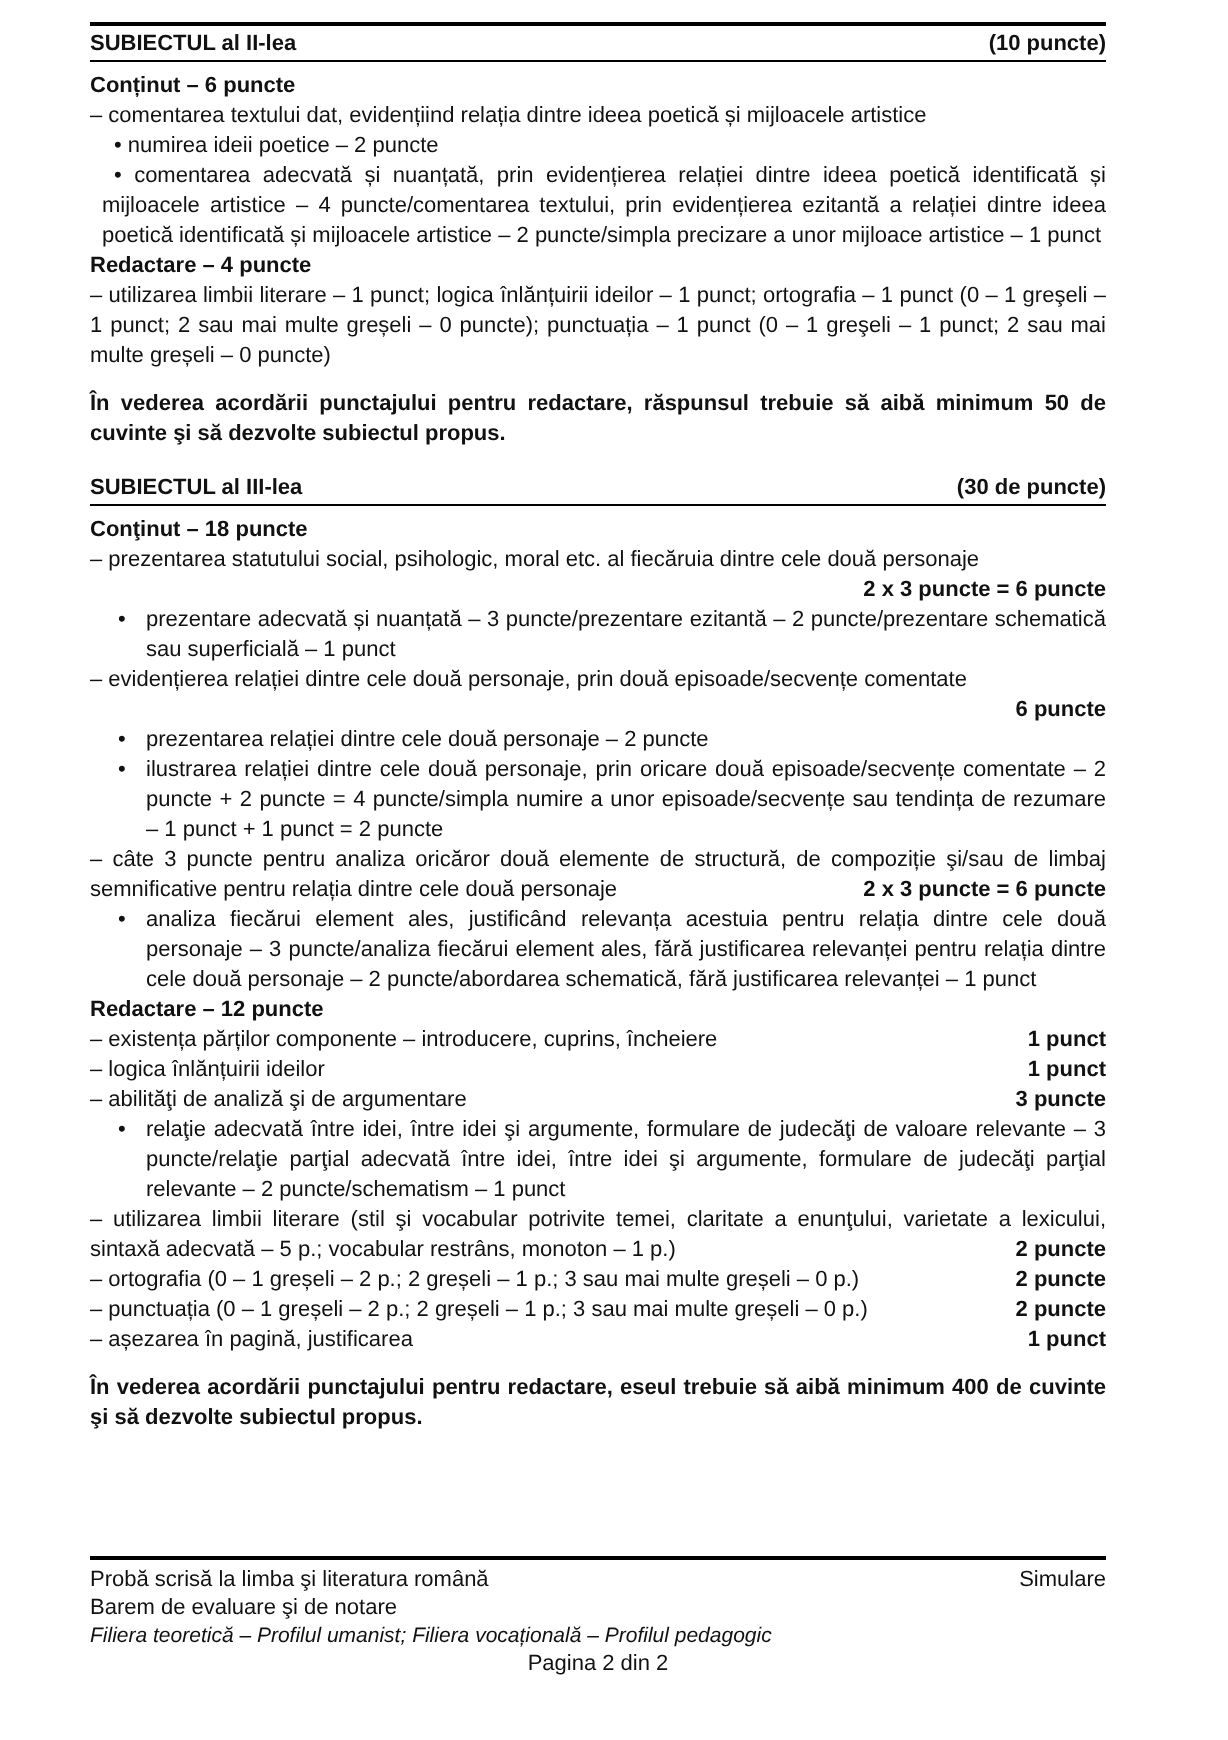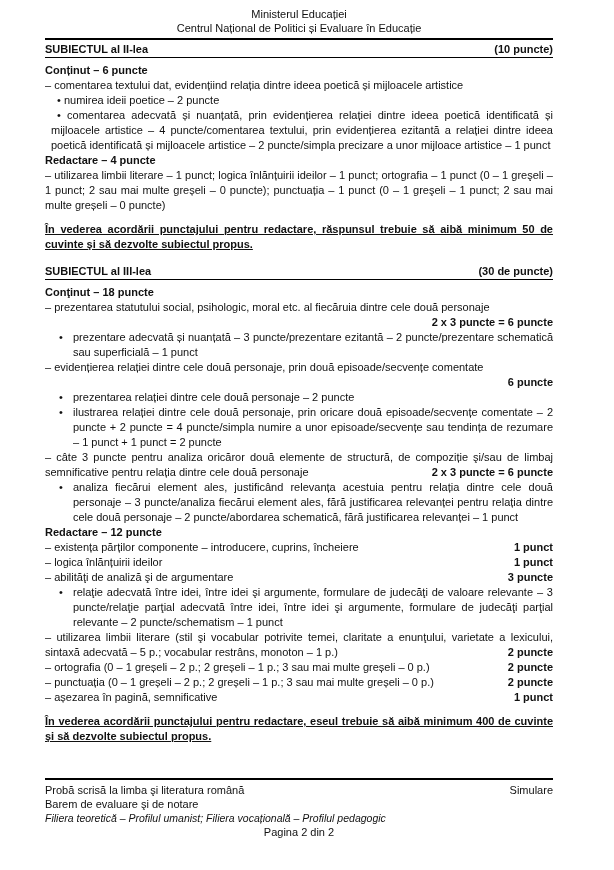--- a/index.html
+++ b/index.html
@@ -30,21 +30,21 @@
     font-weight: bold;
     border-bottom: 1.5px solid #000;
     padding: 2px 0 0 0;
   }
   .subject-row.s3 { margin-top: 10px; }
   .h { font-weight: bold; }
   .h.after-rule { margin-top: 5px; }
   .h.gap { margin-top: 0; }
   .p { }
   .just { text-align: justify; }
-  .note { font-weight: bold; text-align: justify; margin-top: 9px; text-decoration: underline; }
+  .note { font-weight: bold; text-align: justify; margin-top: 9px; }
   
   .b2 { padding-left: 6px; text-indent: 6px; text-align: justify; }
   .b2::before { content: "\2022\00a0"; }
   
   .b3 { position: relative; padding-left: 28px; text-align: justify; }
   .b3::before { content: "\2022"; position: absolute; left: 14px; top: 0; }
   .score-line { text-align: right; font-weight: bold; }
   .score-inline { float: right; font-weight: bold; padding-left: 10px; }
   .clearfix::after { content: ""; display: block; clear: both; }
   .footer {
@@ -60,24 +60,20 @@
   .frow { display: flex; justify-content: space-between; }
   .fitalic { font-style: italic; font-size: 10.5px; }
   .fcenter { text-align: center; }
 </style>
 </head>
 <body>
 
 <div class="page">
   <div class="content">
 
-    <div class="ministry">
-      <div>Ministerul Educației</div>
-      <div>Centrul Național de Politici și Evaluare în Educație</div>
-    </div>
     <div class="toprule"></div>
 
     <div class="subject-row">
       <span>SUBIECTUL al II-lea</span>
       <span>(10 puncte)</span>
     </div>
 
     <div class="h after-rule">Conținut – 6 puncte</div>
     <div class="p just">– comentarea textului dat, evidențiind relația dintre ideea poetică și mijloacele artistice</div>
     <div class="b2">numirea ideii poetice – 2 puncte</div>
@@ -131,21 +127,21 @@
     </div>
     <div class="p just clearfix">
       <span>– ortografia (0 – 1 greșeli – 2 p.; 2 greșeli – 1 p.; 3 sau mai multe greșeli – 0 p.)</span>
       <span class="score-inline">2 puncte</span>
     </div>
     <div class="p just clearfix">
       <span>– punctuația (0 – 1 greșeli – 2 p.; 2 greșeli – 1 p.; 3 sau mai multe greșeli – 0 p.)</span>
       <span class="score-inline">2 puncte</span>
     </div>
     <div class="p just clearfix">
-      <span>– așezarea în pagină, semnificative</span>
+      <span>– așezarea în pagină, justificarea</span>
       <span class="score-inline">1 punct</span>
     </div>
 
     <div class="note">În vederea acordării punctajului pentru redactare, eseul trebuie să aibă minimum 400 de cuvinte şi să dezvolte subiectul propus.</div>
 
   </div>
 
   <div class="footer">
     <div class="frow">
       <span>Probă scrisă la limba şi literatura română</span>

